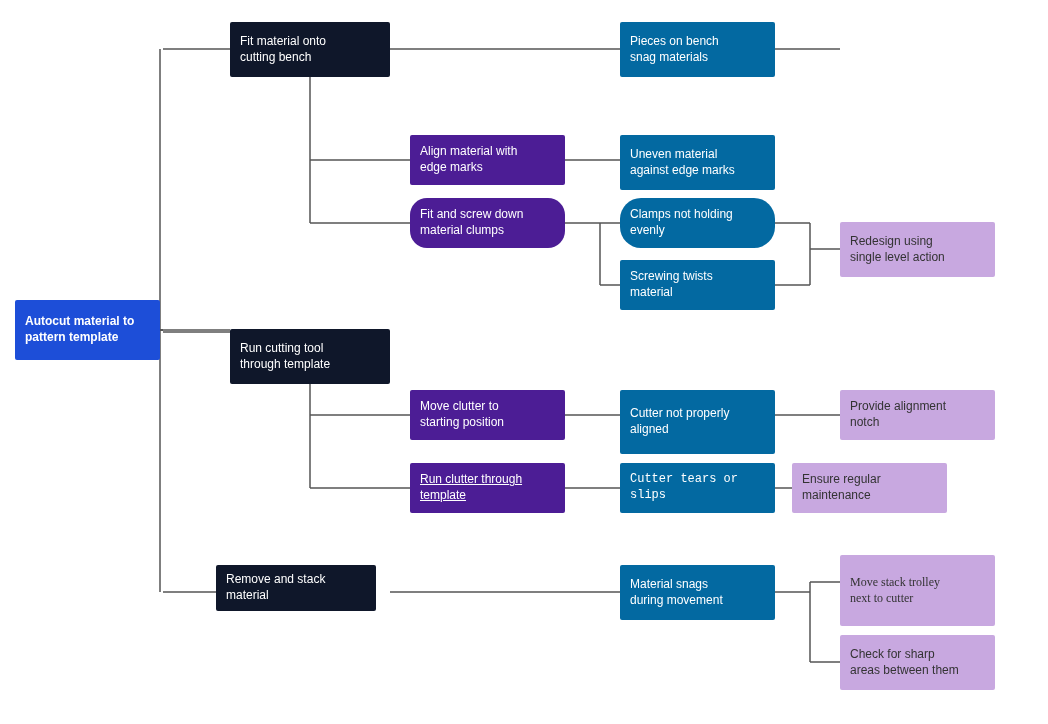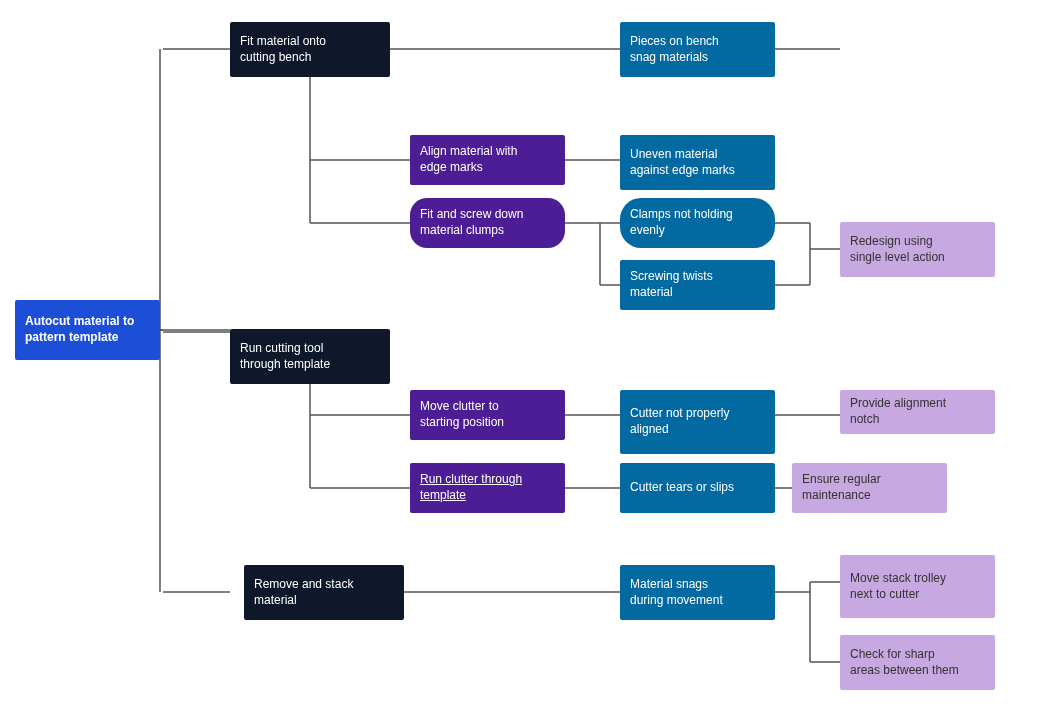--- a/index.html
+++ b/index.html
@@ -127,21 +127,21 @@
   </div>
 
   <div class="node node-level1" style="left:230px; top:22px; width:160px; height:55px;">
     <span style="white-space:pre-line;">Fit material onto
 cutting bench</span>
   </div>
   <div class="node node-level1" style="left:230px; top:305px; width:160px; height:55px;margin-top:24px;">
     <span style="white-space:pre-line;">Run cutting tool
 through template</span>
   </div>
-  <div class="node node-level1" style="left:244px; top:565px; width:160px; height:55px;">
+  <div class="node node-level1" style="left:216px; top:565px; width:160px; height:46px;">
     <span style="white-space:pre-line;">Remove and stack
 material</span>
   </div>
 
   <div class="node node-level2" style="left:410px; top:135px; width:155px; height:50px;">
     <span style="white-space:pre-line;">Align material with
 edge marks</span>
   </div>
   <div class="node node-level2" style="left:410px; top:198px; width:155px; height:50px;border-radius:17px;">
     <span style="white-space:pre-line;">Fit and screw down
@@ -170,40 +170,40 @@
   </div>
   <div class="node node-problem" style="left:620px; top:260px; width:155px; height:50px;">
     <span style="white-space:pre-line;">Screwing twists
 material</span>
   </div>
   <div class="node node-problem" style="left:620px; top:390px; width:155px; height:64px;">
     <span style="white-space:pre-line;">Cutter not properly
 aligned</span>
   </div>
   <div class="node node-problem" style="left:620px; top:463px; width:155px; height:50px;">
-    <span style="white-space:pre-line;">Cutter tears or slips</span>
+    <span style="white-space:pre-line;font-family:Liberation Mono, monospace;">Cutter tears or slips</span>
   </div>
   <div class="node node-problem" style="left:620px; top:565px; width:155px; height:55px;">
     <span style="white-space:pre-line;">Material snags
 during movement</span>
   </div>
 
   <div class="node node-solution" style="left:840px; top:222px; width:155px; height:55px;">
     <span style="white-space:pre-line;">Redesign using
 single level action</span>
   </div>
-  <div class="node node-solution" style="left:840px; top:390px; width:155px; height:44px;">
+  <div class="node node-solution" style="left:840px; top:390px; width:155px; height:50px;">
     <span style="white-space:pre-line;">Provide alignment
 notch</span>
   </div>
   <div class="node node-solution" style="left:792px; top:463px; width:155px; height:50px;">
     <span style="white-space:pre-line;">Ensure regular
 maintenance</span>
   </div>
-  <div class="node node-solution" style="left:840px; top:555px; width:155px; height:63px;">
+  <div class="node node-solution" style="left:840px; top:555px; width:155px; height:71px;font-family:Liberation Serif, serif;">
     <span style="white-space:pre-line;">Move stack trolley
 next to cutter</span>
   </div>
   <div class="node node-solution" style="left:840px; top:635px; width:155px; height:55px;">
     <span style="white-space:pre-line;">Check for sharp
 areas between them</span>
   </div>
 </div>
 
 </body></html>

